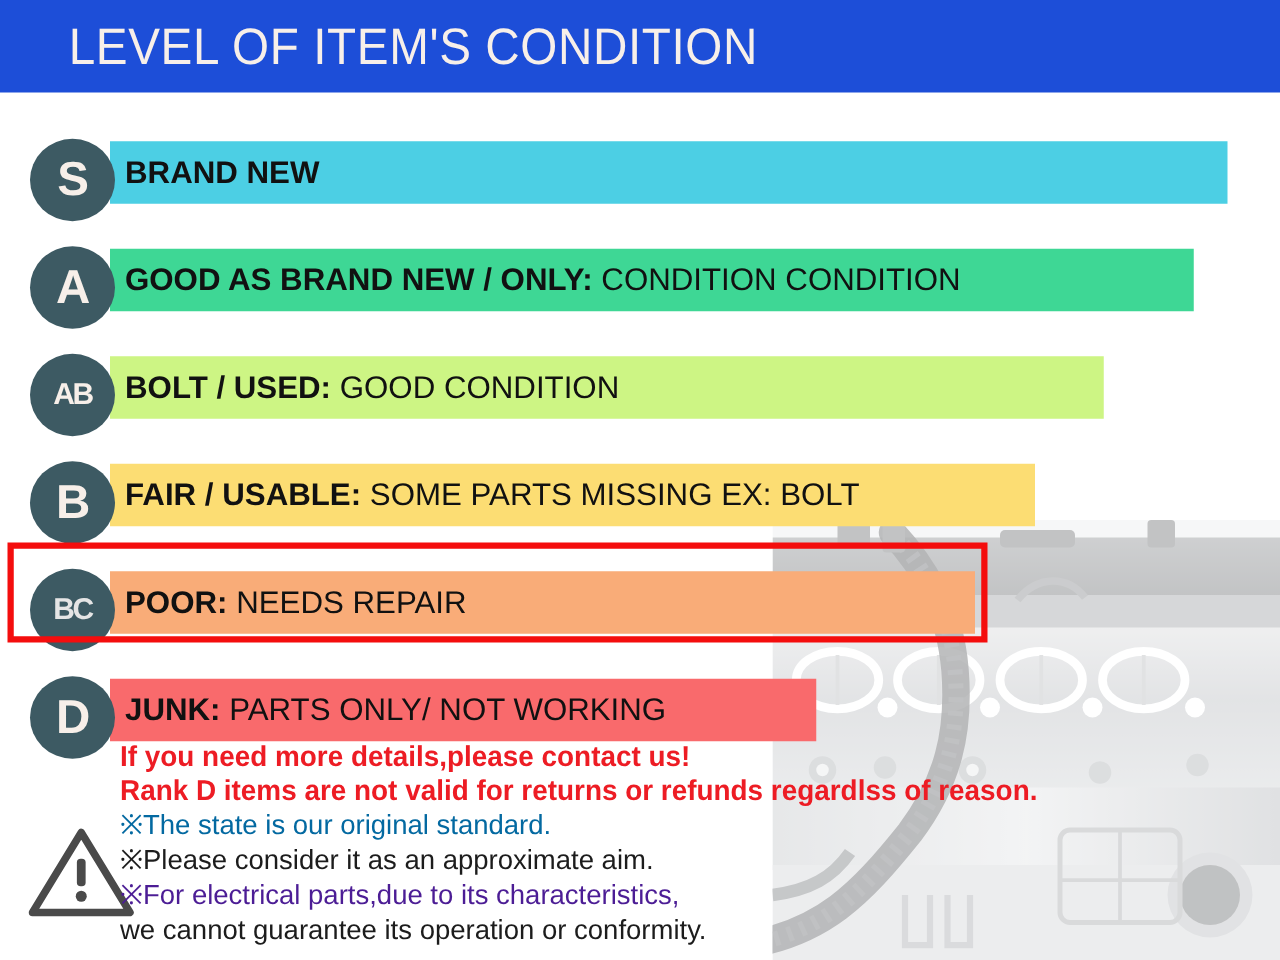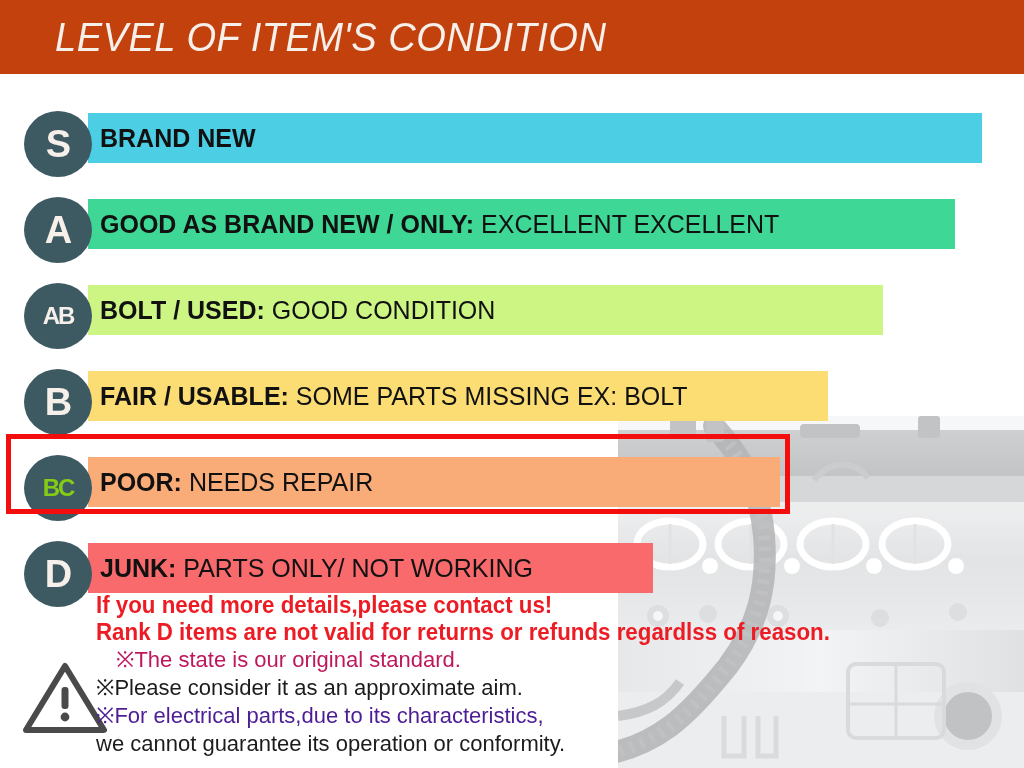--- a/index.html
+++ b/index.html
@@ -226,36 +226,36 @@
         <path d="M196 64 C 212 44, 236 44, 250 62"></path>
       </g>
 
       <g fill="none" stroke="#a9acaf" stroke-width="5">
         <path d="M106 300 v40 h20 v-40"></path>
         <path d="M140 300 v40 h18 v-40"></path>
       </g>
     </svg>
   </div>
 
-  <div id="header" style="background: #c2410c; font-style: italic;">
+  <div id="header" style="background: #1d4ed8;">
     <div id="header-title" style="color: rgb(247, 239, 233);">LEVEL OF ITEM'S CONDITION</div>
   </div>
 
   <div class="row" id="row-s">
     <div class="bar" style="background: rgb(76, 207, 228); width: 894px;"></div>
     <div class="bar-text">
       <span class="bold">BRAND NEW</span><span class="reg"></span>
     </div>
     <div class="badge" style="background: rgb(61, 90, 99); color: rgb(247, 239, 233);">S</div>
   </div>
 
   <div class="row" id="row-a">
     <div class="bar" style="background: rgb(62, 215, 149); width: 867px;"></div>
     <div class="bar-text">
-      <span class="bold">GOOD AS BRAND NEW / ONLY:</span>&nbsp;<span class="reg">EXCELLENT EXCELLENT</span>
+      <span class="bold">GOOD AS BRAND NEW / ONLY:</span>&nbsp;<span class="reg">CONDITION CONDITION</span>
     </div>
     <div class="badge" style="background: rgb(61, 90, 99); color: rgb(247, 239, 233);">A</div>
   </div>
 
   <div class="row" id="row-ab">
     <div class="bar" style="background: rgb(205, 245, 132); width: 795px;"></div>
     <div class="bar-text">
       <span class="bold">BOLT / USED:</span>&nbsp;<span class="reg">GOOD CONDITION</span>
     </div>
     <div class="badge two" style="background: rgb(61, 90, 99); color: rgb(247, 239, 233);">AB</div>
@@ -267,21 +267,21 @@
       <span class="bold">FAIR / USABLE:</span>&nbsp;<span class="reg">SOME PARTS MISSING EX: BOLT</span>
     </div>
     <div class="badge" style="background: rgb(61, 90, 99); color: rgb(247, 239, 233);">B</div>
   </div>
 
   <div class="row" id="row-bc">
     <div class="bar" style="background: rgb(249, 172, 120); width: 692px;"></div>
     <div class="bar-text">
       <span class="bold">POOR:</span>&nbsp;<span class="reg">NEEDS REPAIR</span>
     </div>
-    <div class="badge two" style="background: rgb(61, 90, 99); color: #84cc16;">BC</div>
+    <div class="badge two" style="background: rgb(61, 90, 99); color: #e5e5e5;">BC</div>
   </div>
 
   <div class="row" id="row-d">
     <div class="bar" style="background: rgb(249, 106, 108); width: 565px;"></div>
     <div class="bar-text">
       <span class="bold">JUNK:</span>&nbsp;<span class="reg">PARTS ONLY/ NOT WORKING</span>
     </div>
     <div class="badge" style="background: rgb(61, 90, 99); color: rgb(247, 239, 233);">D</div>
   </div>
 
@@ -291,19 +291,19 @@
     <svg viewBox="0 0 86 74" xmlns="http://www.w3.org/2000/svg">
       <path d="M43 6 L82 70 L4 70 Z" fill="none" stroke="#4A4A4A" stroke-width="6" stroke-linejoin="round"></path>
       <rect x="39.5" y="27" width="7" height="22" rx="3" fill="#4A4A4A"></rect>
       <circle cx="43" cy="57" r="4.4" fill="#4A4A4A"></circle>
     </svg>
   </div>
 
   <div id="notes">
     <div class="note-red" style="color: rgb(237, 28, 36);">If you need more details,please contact us!</div>
     <div class="note-red" style="color: rgb(237, 28, 36);">Rank D items are not valid for returns or refunds regardlss of reason.</div>
-    <div class="note-dark" style="color: #be185d; margin-left: 20px;">※The state is our original standard.</div>
+    <div class="note-dark" style="color: #0369a1;">※The state is our original standard.</div>
     <div class="note-dark" style="color: rgb(28, 28, 28);">※Please consider it as an approximate aim.</div>
     <div class="note-dark" style="color: #4c1d95;">※For electrical parts,due to its characteristics,</div>
     <div class="note-dark" style="color: rgb(28, 28, 28);">we cannot guarantee its operation or conformity.</div>
   </div>
 
 </div>
 
 </body></html>

